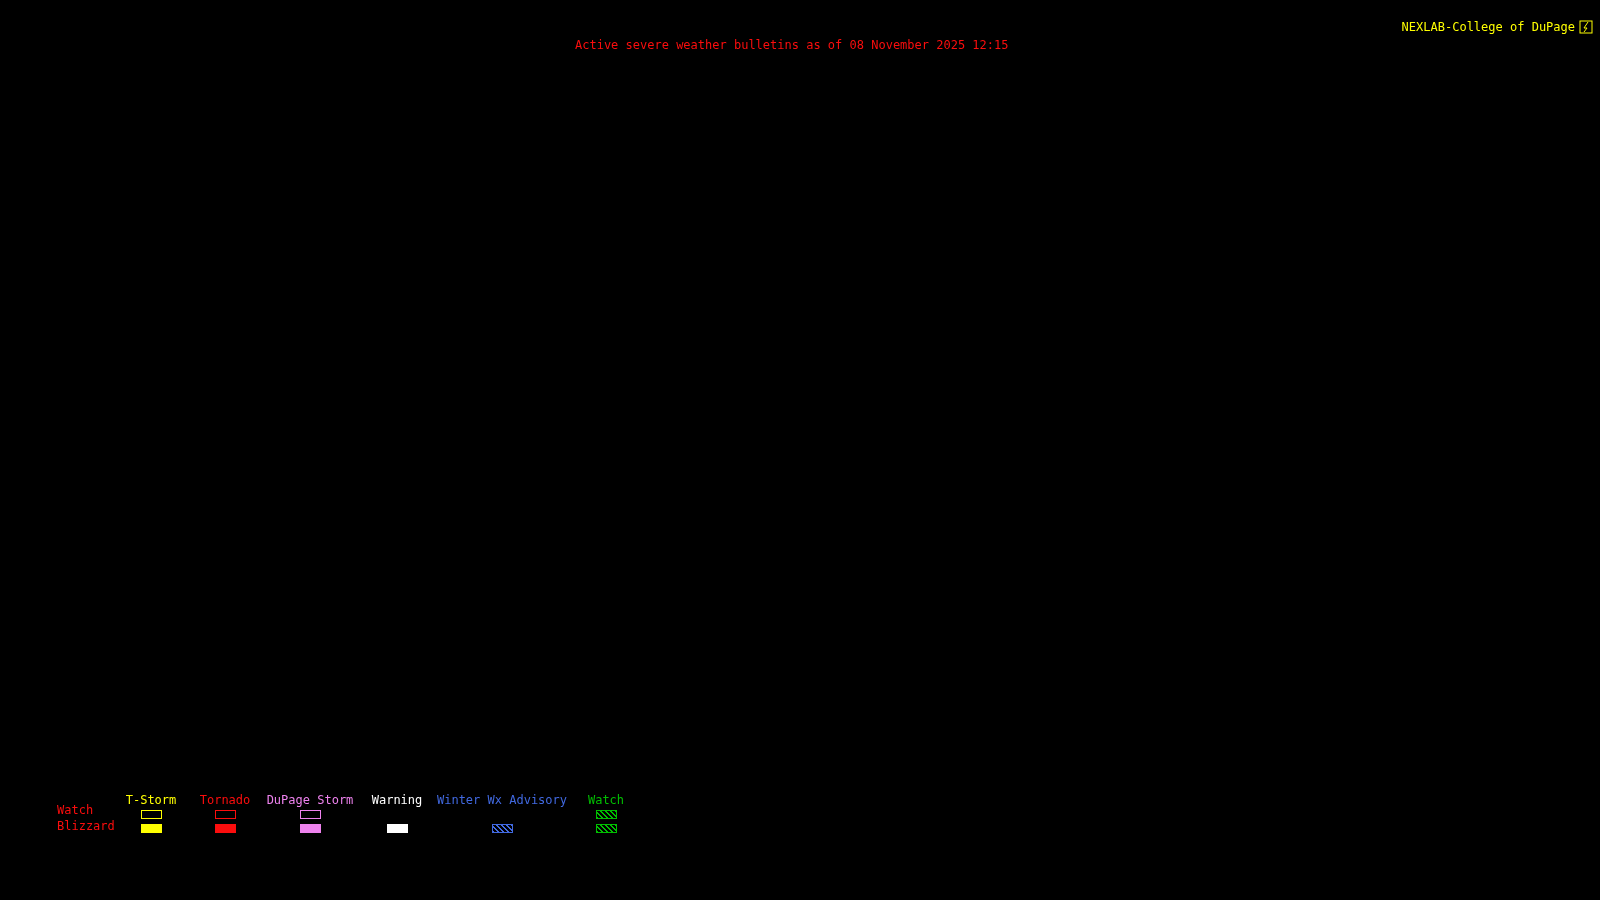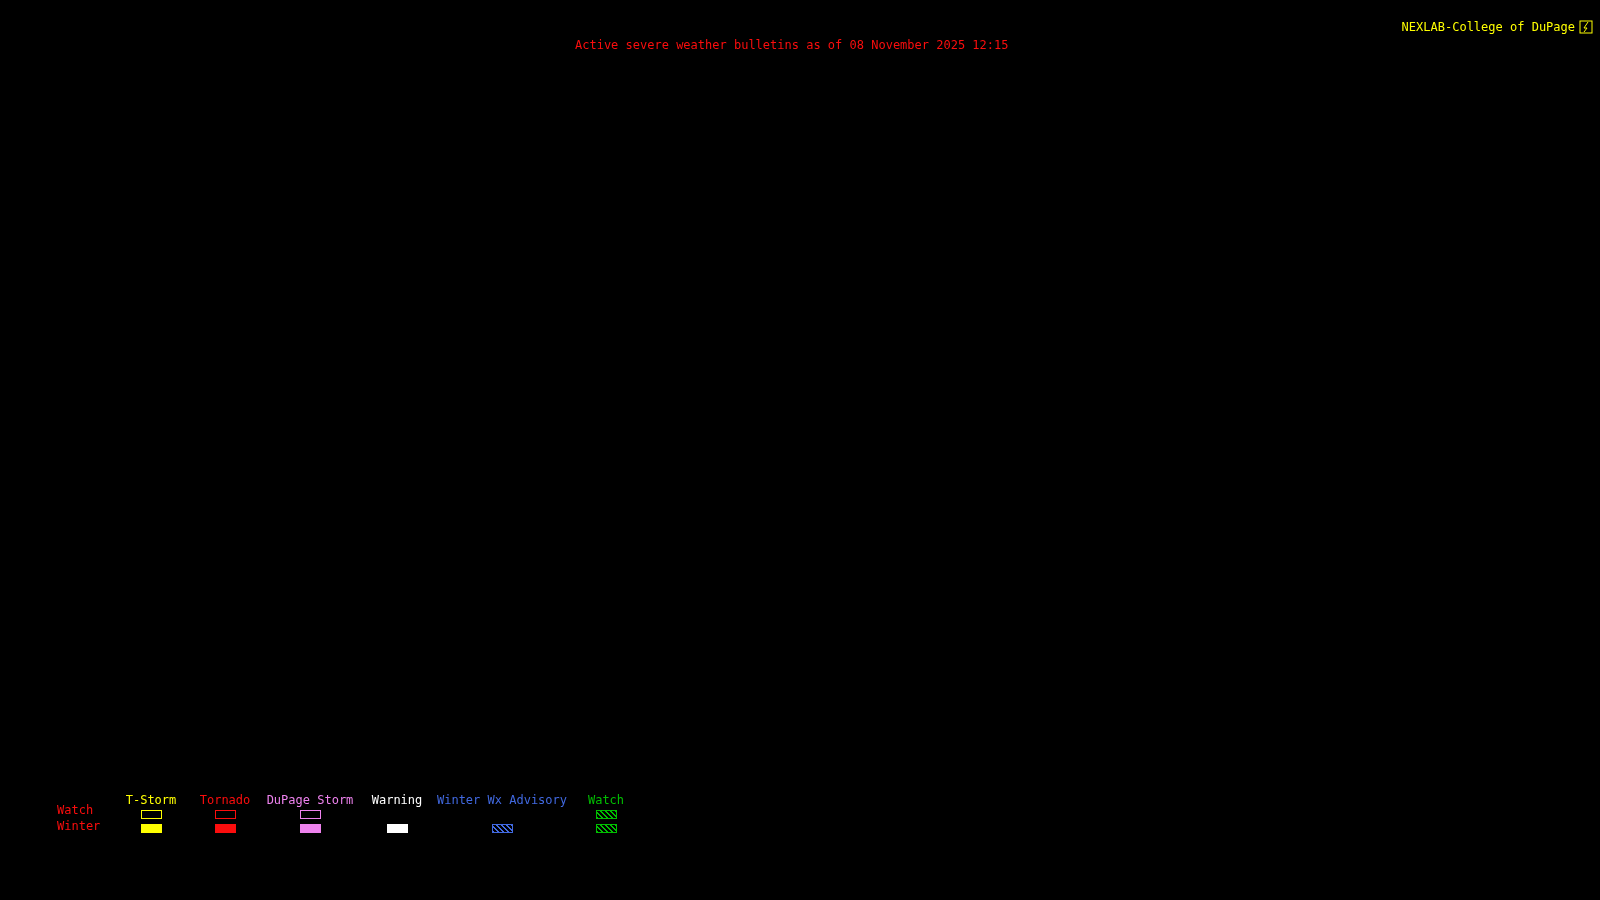--- a/index.html
+++ b/index.html
@@ -64,21 +64,21 @@
         <rect x="1" y="1" width="12" height="12" fill="none" stroke="#ffff00" stroke-width="1"></rect>
         <path d="M9 2 L5 8 L8 8 L5 12" fill="none" stroke="#ffff00" stroke-width="1"></path>
       </svg>
     </span>
   </div>
 
   <div class="title" style="color: rgb(251, 13, 13);">Active severe weather bulletins as of 08 November 2025 12:15</div>
 
   <div class="legend">
     <div class="row-label watch" style="color: rgb(251, 13, 13);">Watch</div>
-    <div class="row-label warning" style="color: rgb(251, 13, 13);">Winter</div>
+    <div class="row-label warning" style="color: rgb(251, 13, 13);">Blizzard</div>
 
     <div class="legend-col" style="left: 81px; justify-content: flex-end; --c: #ffff00;">
       <div class="col-header">T-Storm</div>
       <div class="swatch s-outline"></div>
       <div class="swatch s-filled"></div>
     </div>
 
     <div class="legend-col" style="left: 155px; text-align: right; --c: #fb0d0d;">
       <div class="col-header">Tornado</div>
       <div class="swatch s-outline"></div>

